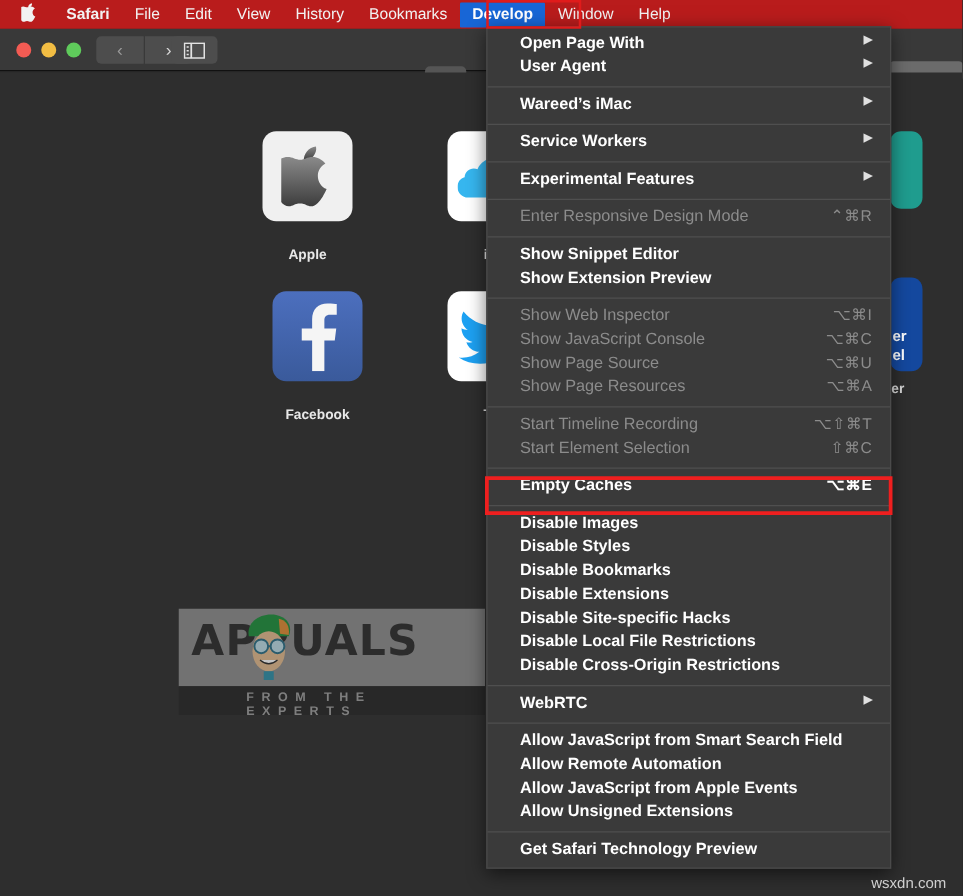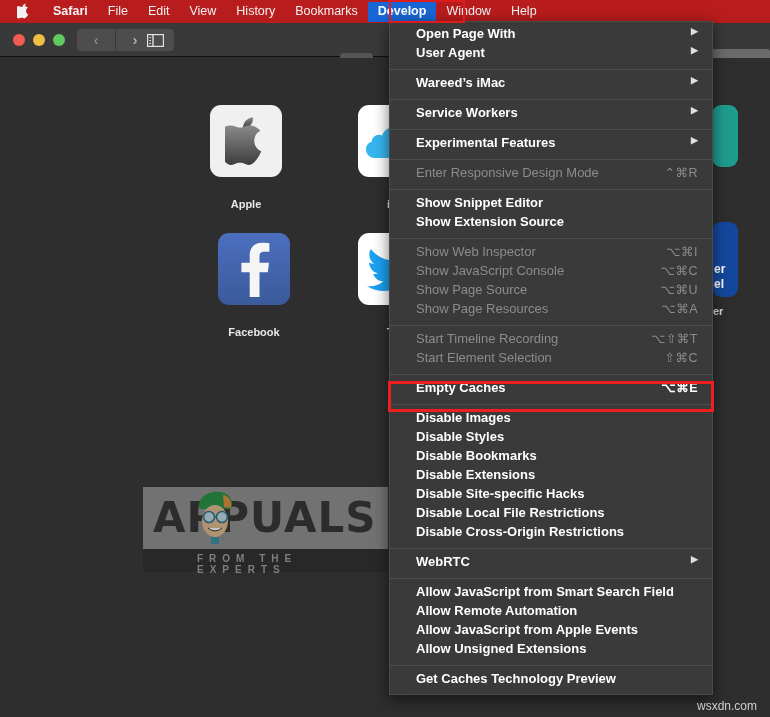--- a/index.html
+++ b/index.html
@@ -114,21 +114,21 @@
   #watermark {
     position:absolute; left:143px; top:487px; width:245px; height:85px;
     opacity:.72; z-index:5;
   }
   #wm-top {
     position:absolute; left:0; top:0; width:245px; height:62px;
     background:#8d8d8d;
   }
   #wm-text {
     position:absolute; left:10px; top:6px;
-    font-size:42px; font-weight:bold; letter-spacing:1px;
+    font-size:34px; font-weight:bold; letter-spacing:1px;
     color:#2c2c2c; font-family:"DejaVu Sans", sans-serif;
   }
   #wm-face {
     position:absolute; left:50px; top:2px; width:44px; height:58px;
   }
   #wm-bottom {
     position:absolute; left:0; top:62px; width:245px; height:23px;
     background:#262626;
   }
   #wm-sub {
@@ -322,21 +322,21 @@
       <div class="msep"></div>
       <div class="mrow disabled">
         <span>Enter Responsive Design Mode</span>
         <span class="shortcut">⌃⌘R</span>
       </div>
       <div class="msep"></div>
       <div class="mrow">
         <span>Show Snippet Editor</span>
       </div>
       <div class="mrow">
-        <span>Show Extension Source</span>
+        <span>Show Extension Preview</span>
       </div>
       <div class="msep"></div>
       <div class="mrow disabled">
         <span>Show Web Inspector</span>
         <span class="shortcut">⌥⌘I</span>
       </div>
       <div class="mrow disabled">
         <span>Show JavaScript Console</span>
         <span class="shortcut">⌥⌘C</span>
       </div>
@@ -397,20 +397,20 @@
         <span>Allow Remote Automation</span>
       </div>
       <div class="mrow">
         <span>Allow JavaScript from Apple Events</span>
       </div>
       <div class="mrow">
         <span>Allow Unsigned Extensions</span>
       </div>
       <div class="msep"></div>
       <div class="mrow">
-        <span>Get Caches Technology Preview</span>
+        <span>Get Safari Technology Preview</span>
       </div>
     </div>
   <div id="highlight-empty"></div>
 
   <div id="wsxdn">wsxdn.com</div>
 
 </div>
 
 </body></html>

